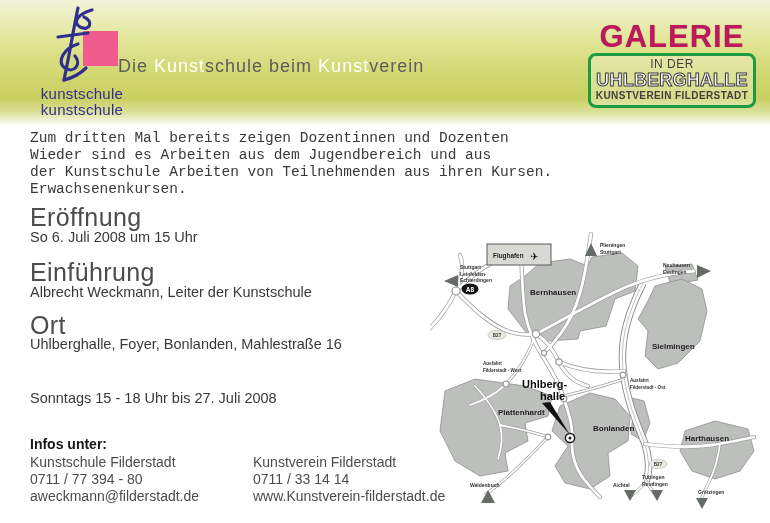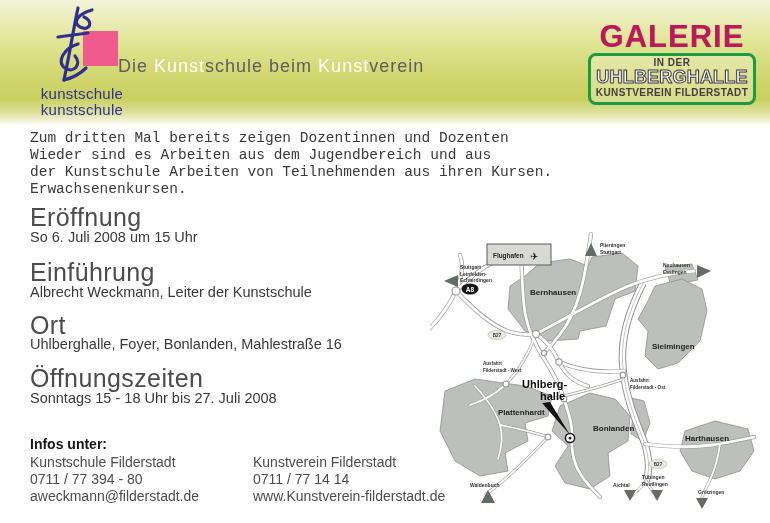--- a/index.html
+++ b/index.html
@@ -16,21 +16,21 @@
   .ks-logo{position:absolute;left:22px;top:4px;width:120px;text-align:center;}
   .ks-mark{display:block;margin:0 auto;}
   .ks-text{font-size:15px;color:#312e8f;line-height:16px;letter-spacing:.3px;}
 
   
   .gal{position:absolute;right:14px;top:22px;width:168px;text-align:center;}
   .gal-title{font-size:31px;font-weight:bold;color:#be185d;letter-spacing:1px;line-height:30px;
              text-shadow:0 0 1px rgba(40,40,40,.35);}
   .gal-box{margin-top:1px;border:3px solid #1d9b43;border-radius:8px;padding:1px 3px 3px;
            background:rgba(255,255,255,.28);}
-  .gal-inder{font-size:10px;font-weight:bold;color:#3f3f3f;letter-spacing:.5px;}
+  .gal-inder{font-size:12px;font-weight:normal;color:#3f3f3f;letter-spacing:.5px;}
   .gal-hall{font-size:18px;font-weight:bold;color:#ffffff;letter-spacing:.2px;line-height:19px;
             -webkit-text-stroke:1px #3f3f3f;text-shadow:0 0 1px #3f3f3f;}
   .gal-org{font-size:10px;font-weight:bold;color:#3f3f3f;letter-spacing:.4px;line-height:12px;}
 
   
   .intro{position:absolute;left:30px;top:130px;font-size:14.5px;line-height:17px;color:#393939;font-family:Liberation Mono, monospace;}
   .sec-h{position:absolute;left:30px;font-size:25px;color:#4c4c4c;letter-spacing:.4px;}
   .sec-d{position:absolute;left:30px;font-size:14.5px;color:#393939;}
 
   .infos-h{position:absolute;left:30px;top:436px;font-size:14px;font-weight:bold;color:#161616;}
@@ -104,32 +104,31 @@
 
   <div class="sec-h" style="top:203px">Eröffnung</div>
   <div class="sec-d" style="top:229px">So 6. Juli 2008 um 15 Uhr</div>
 
   <div class="sec-h" style="top:258px">Einführung</div>
   <div class="sec-d" style="top:284px">Albrecht Weckmann, Leiter der Kunstschule</div>
 
   <div class="sec-h" style="top:311px">Ort</div>
   <div class="sec-d" style="top:336px">Uhlberghalle, Foyer, Bonlanden, Mahlestraße 16</div>
 
-  <div class="sec-h" style="top:364px">Öffnungszeiten</div>
   <div class="sec-d" style="top:390px">Sonntags 15 - 18 Uhr bis 27. Juli 2008</div>
 
   <div class="infos-h">Infos unter:</div>
   <div class="contact c1">
     <div>Kunstschule Filderstadt</div>
     <div>0711 / 77 394 - 80</div>
     <div>aweckmann@filderstadt.de</div>
   </div>
   <div class="contact c2">
     <div>Kunstverein Filderstadt</div>
-    <div>0711 / 77 14 14</div>
+    <div>0711 / 33 14 14</div>
     <div>www.Kunstverein-filderstadt.de</div>
   </div>
 
   <svg class="map" viewBox="0 0 340 292">
 
     <polygon class="town" points="95,45 110,32 140,28 158,35 162,26 192,22 208,35 205,60 185,68 176,95 150,100 148,108 118,110 95,100 78,78 80,55"></polygon>
     <polygon class="town" points="235,36 262,33 268,49 241,54"></polygon>
     <polygon class="town" points="225,55 252,48 272,58 277,80 270,110 248,132 228,138 215,125 218,100 208,88 218,70"></polygon>
     <polygon class="town" points="15,160 45,148 95,155 122,165 118,185 95,192 98,210 75,222 78,240 50,245 25,230 10,200"></polygon>
     <polygon class="town" points="130,175 160,162 185,168 200,185 198,210 178,222 180,245 160,258 135,252 125,235 138,215 122,200"></polygon>

